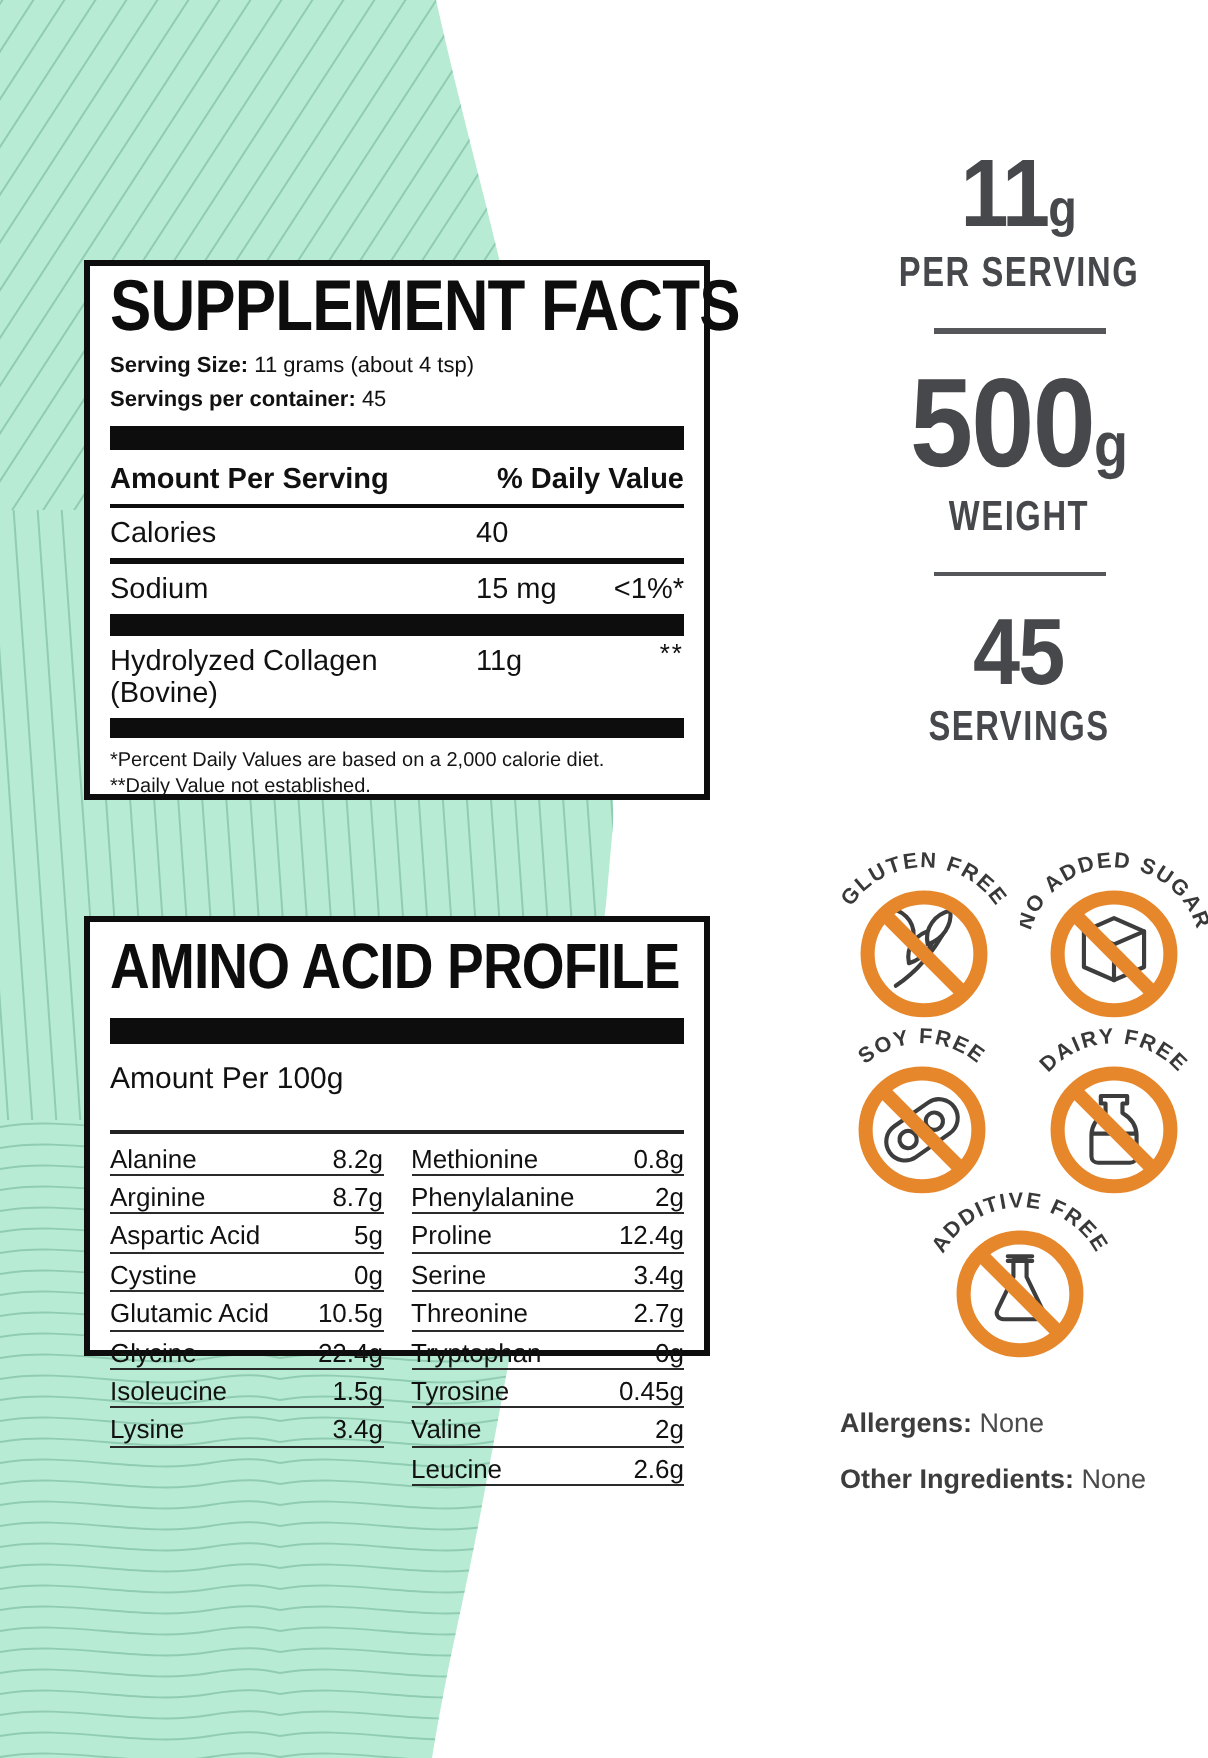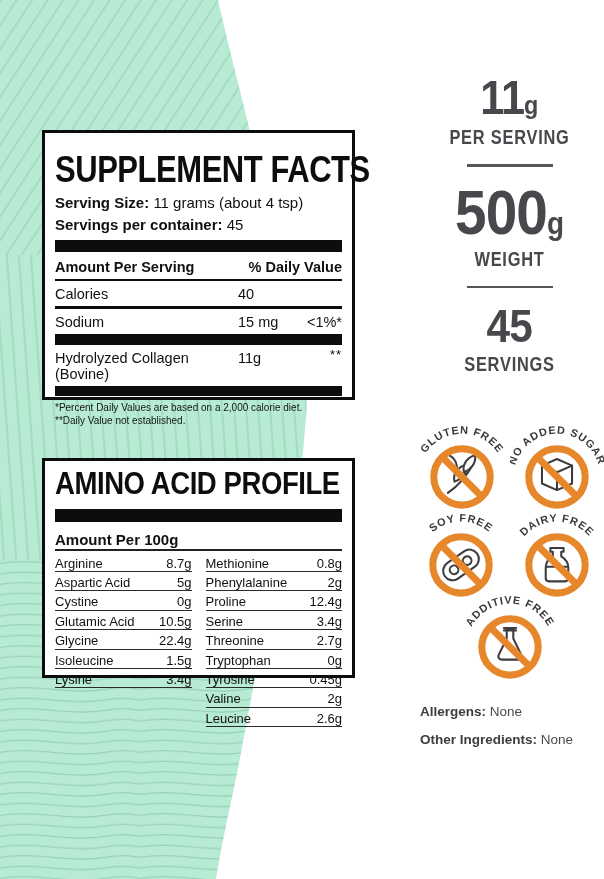--- a/index.html
+++ b/index.html
@@ -7,48 +7,48 @@
   body {
     position:relative; overflow:hidden; background:#ffffff;
     font-family:"Liberation Sans", sans-serif; color:#111;
   }
   .bg { position:absolute; left:0; top:0; width:604px; height:879px; z-index:0; }
 
   
   .panel {
     position:absolute; background:#fff; border:3px solid #0d0d0d; z-index:2;
   }
-  #sf-panel { left:42px; top:130px; width:313px; height:270px; padding:18px 10px; }
+  #sf-panel { left:42px; top:130px; width:313px; height:270px; padding:1px 10px; }
   #aa-panel { left:42px; top:458px; width:313px; height:220px; padding:6px 10px; }
 
   .big-title {
     font-weight:900; color:#0d0d0d; white-space:nowrap;
     display:inline-block; transform:scaleX(0.86); transform-origin:left center;
     letter-spacing:-0.5px;
   }
   #sf-title { font-size:36px; line-height:1.05; }
   #aa-title { font-size:32px; line-height:1.05; }
 
-  .serving-line { font-size:15px; margin-top:5px; }
+  .serving-line { font-size:11px; margin-top:5px; }
   .serving-line .lbl { font-weight:bold; }
   .thick-bar { background:#0d0d0d; height:12px; margin-top:7px; }
   #aa-bar { height:13px; margin-top:8px; }
 
   .sf-header { display:flex; justify-content:space-between; font-weight:bold;
     font-size:14.5px; padding:7px 0 4px; border-bottom:2px solid #0d0d0d;gap:24px; }
   .sf-row { display:flex; align-items:baseline; font-size:14.5px; padding:5px 0 4px; }
   .sf-row .sf-name { flex:1; }
   .sf-row .sf-amt { width:56px; text-align:left; }
   .sf-row .sf-dv  { width:48px; text-align:right; }
   .sf-row.mid-line { border-bottom:3px solid #0d0d0d; }
   .bar-sep { background:#0d0d0d; height:11px; }
   .sf-dv.sup { position:relative; top:-4px; font-size:13px; letter-spacing:1px; }
   .footnotes { margin-top:5px; font-size:10px; line-height:1.35; color:#141414; }
 
-  .aa-sub { font-size:15px; font-weight:bold; margin-top:9px; padding-bottom:1px;
+  .aa-sub { font-size:15px; font-weight:normal; margin-top:9px; padding-bottom:17px;
     border-bottom:2px solid #222; }
   .aa-grid { display:grid; grid-template-columns:1fr 1fr; column-gap:14px; margin-top:2px; }
   .aa-row { display:flex; justify-content:space-between; align-items:baseline;
     font-size:13px; padding:3px 0 2px; border-bottom:1px solid #2a2a2a; height:19.4px; }
 
   
   .stats { position:absolute; left:412px; top:74px; width:195px; text-align:center;
     color:#47484b; z-index:2; }
   .stat-num { font-weight:800; line-height:1; white-space:nowrap;
     display:inline-block; transform:scaleX(0.9); letter-spacing:-1px; }
@@ -155,20 +155,24 @@
 </section>
 
 <section class="panel" id="aa-panel">
   <span class="big-title" id="aa-title">AMINO ACID PROFILE</span>
   <div class="thick-bar" id="aa-bar"></div>
   <div class="aa-sub">Amount Per 100g</div>
 
   <div class="aa-grid">
     <div>
       <div class="aa-row">
+          <span>Alanine</span>
+          <span>8.2g</span>
+        </div>
+      <div class="aa-row">
           <span>Arginine</span>
           <span>8.7g</span>
         </div>
       <div class="aa-row">
           <span>Aspartic Acid</span>
           <span>5g</span>
         </div>
       <div class="aa-row">
           <span>Cystine</span>
           <span>0g</span>

